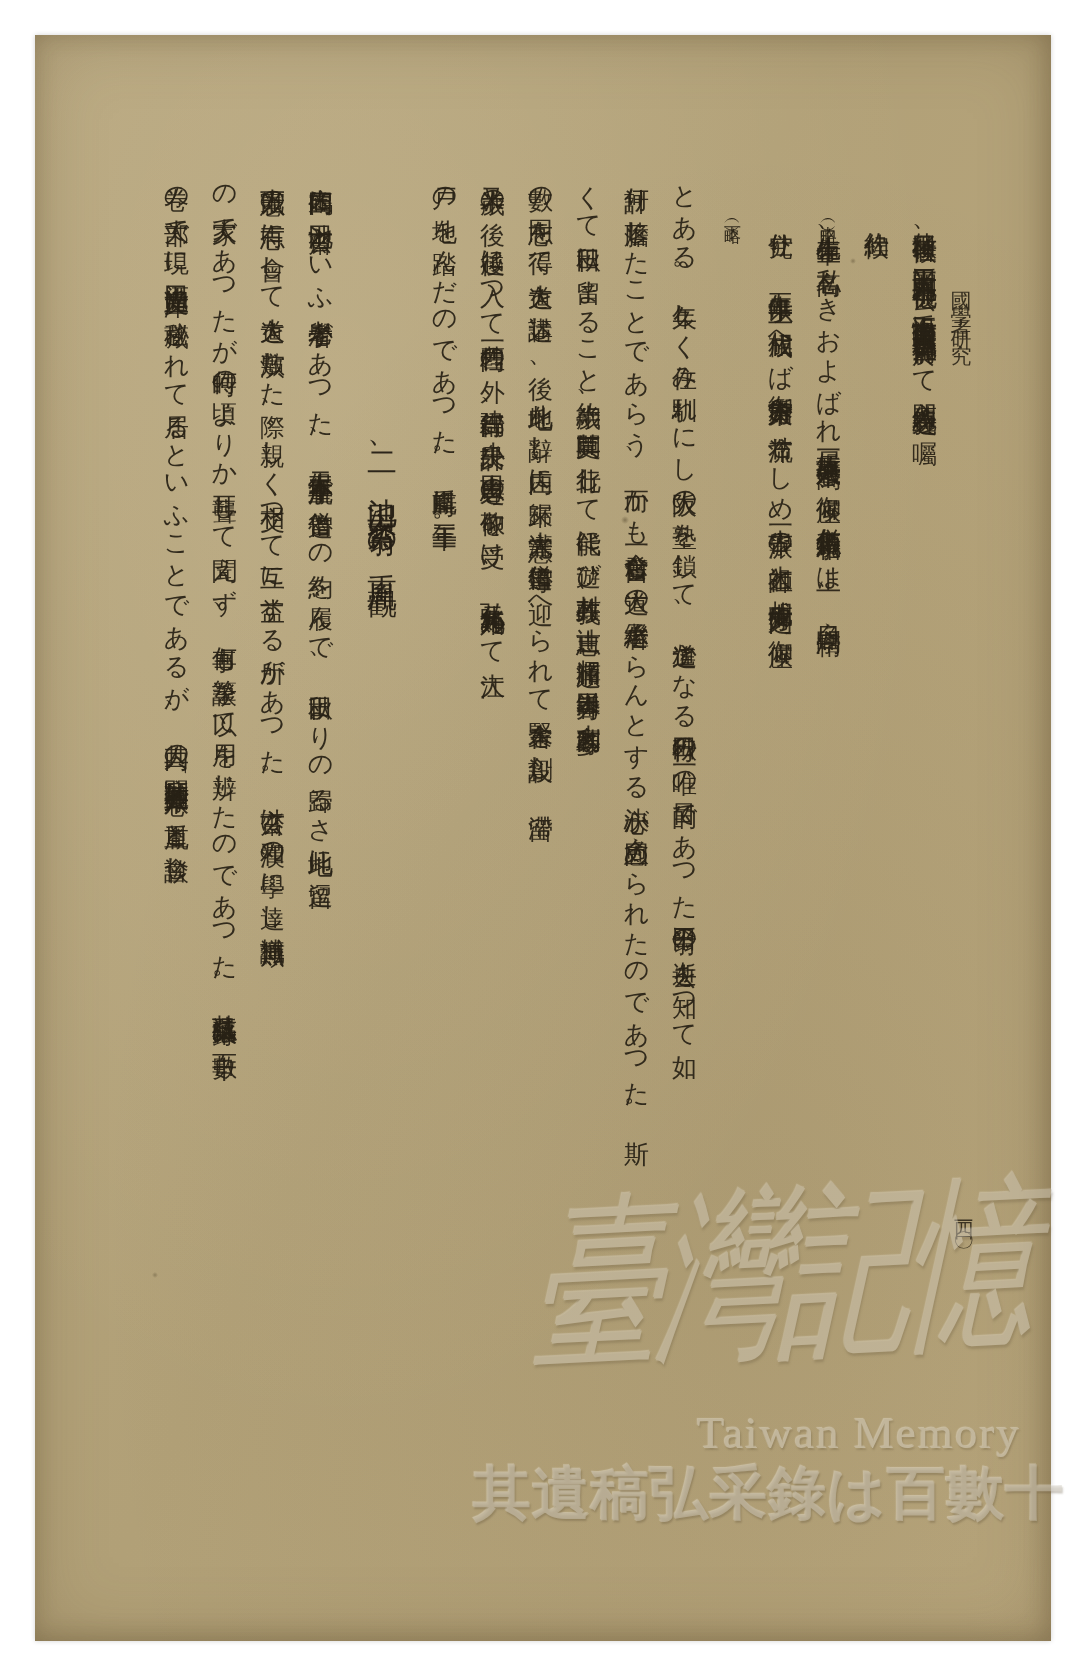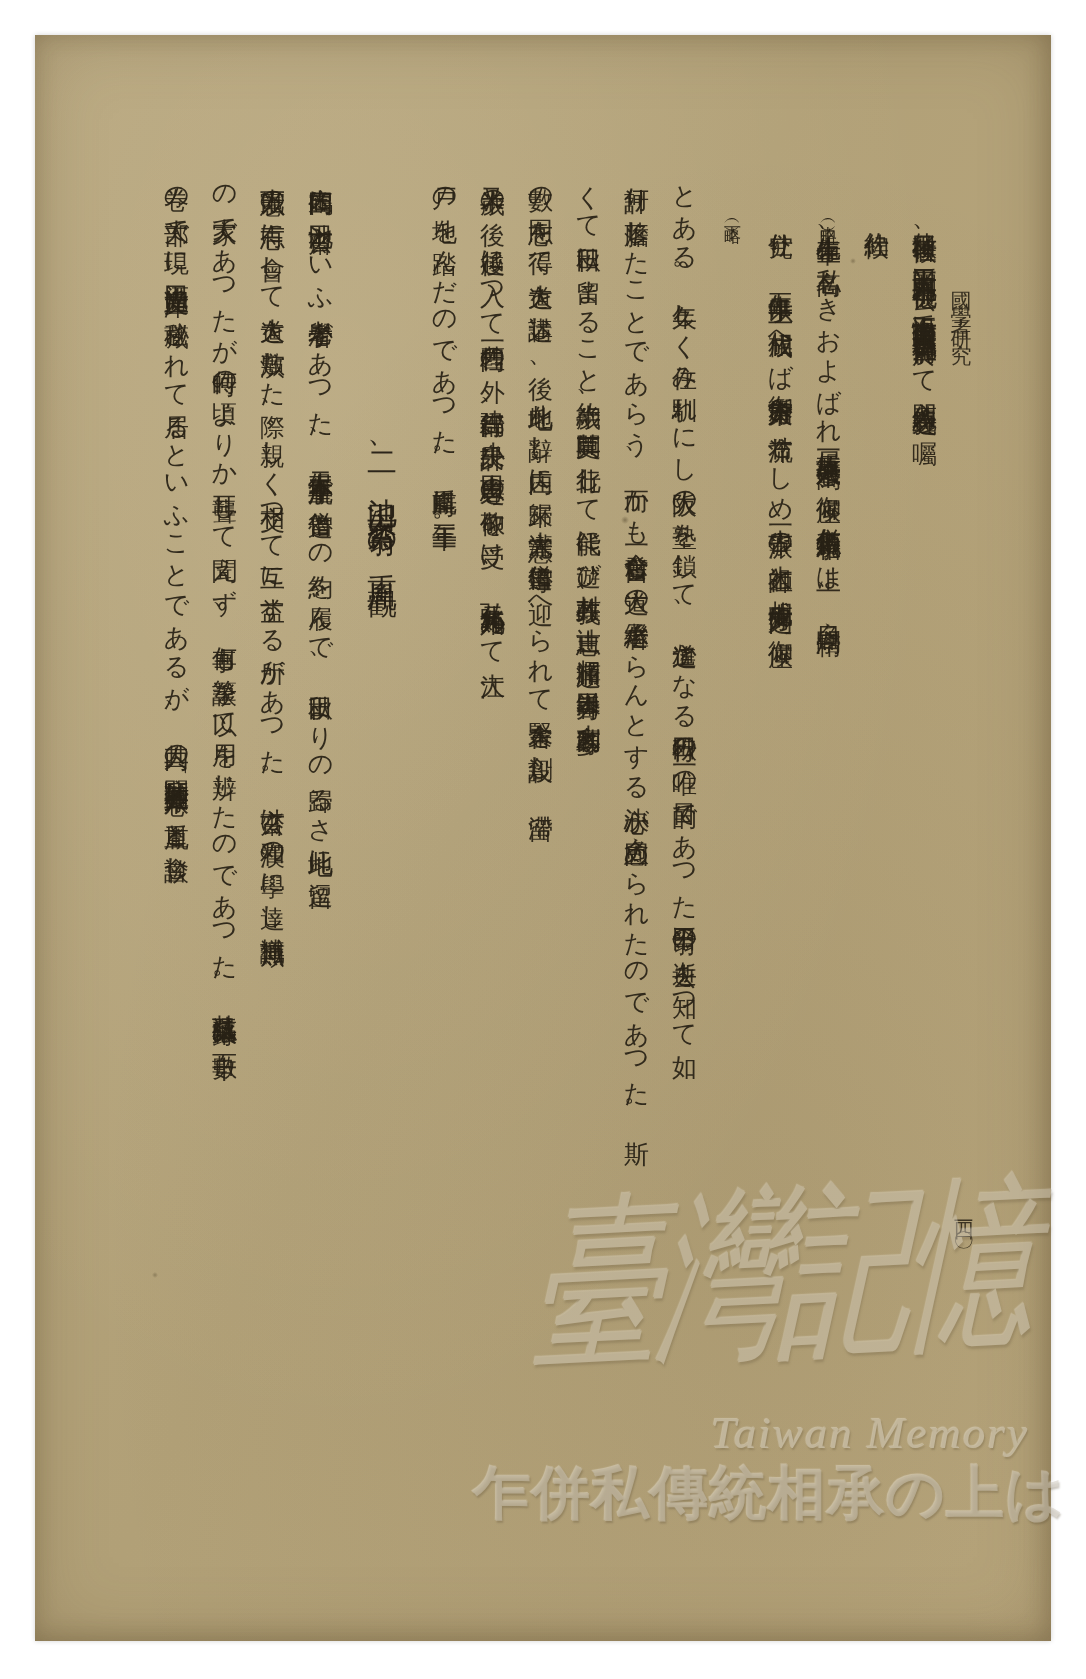--- a/index.html
+++ b/index.html
@@ -74,23 +74,22 @@
   .wm-script {
     left: 505px; top: 1128px;
     font-size: 128px; letter-spacing: -4px;
     font-style: italic;
     transform: scaleY(1.45) skewX(-6deg) rotate(-2deg);
     transform-origin: top left;
     opacity: 0.5;
   }
   .wm-latin {
     left: 662px; top: 1372px;
-    font-size: 45px; font-style: italic; letter-spacing: 2px;
+    font-size: 45px; letter-spacing: 2px;
     opacity: 0.6;
-    margin-left: 14px;
   }
   .wm-inst {
     left: 438px; top: 1420px;
     font-size: 58px; letter-spacing: 1px; font-weight: bold;
     color: rgba(200,193,180,0.75);
     opacity: 0.62;
   }
 </style>
 </head>
 <body>
@@ -120,16 +119,16 @@
       <div class="col">戸の地を踏んだのであつた。重胤時に年三十三。</div>
       <div class="col col-heading">二、池田玄齋翁の重胤觀</div>
       <div class="col">庄内鶴岡に池田玄齋といふ老學者があつた、天保十五年重胤が僧魯道との約を履んで、秋田よりの歸るさ此地に逗留</div>
       <div class="col">光憲以下の有志に會して大道を演敷した際、親しく相交つて互に益する所があつた。玄齋は和漢の學に達し博識無類</div>
       <div class="col">の大家であつたが何時の頃よりか耳聾して聞えず、何事も筆談を以て用を辨じたのであつた。其遺稿弘采錄は百數十</div>
       <div class="col">卷の大部で現に酒田光丘文庫に秘藏されて居るといふことであるが、其内の「病間雜抄」第五十八卷に重胤と會談し</div>
     </div>
 
     <div class="wm wm-script">臺灣記憶</div>
     <div class="wm wm-latin">Taiwan Memory</div>
-    <div class="wm wm-inst">乍併私傳統相承の上は</div>
+    <div class="wm wm-inst">其遺稿弘采錄は百數十</div>
 
   </div>
 </div>
 
 </body></html>

